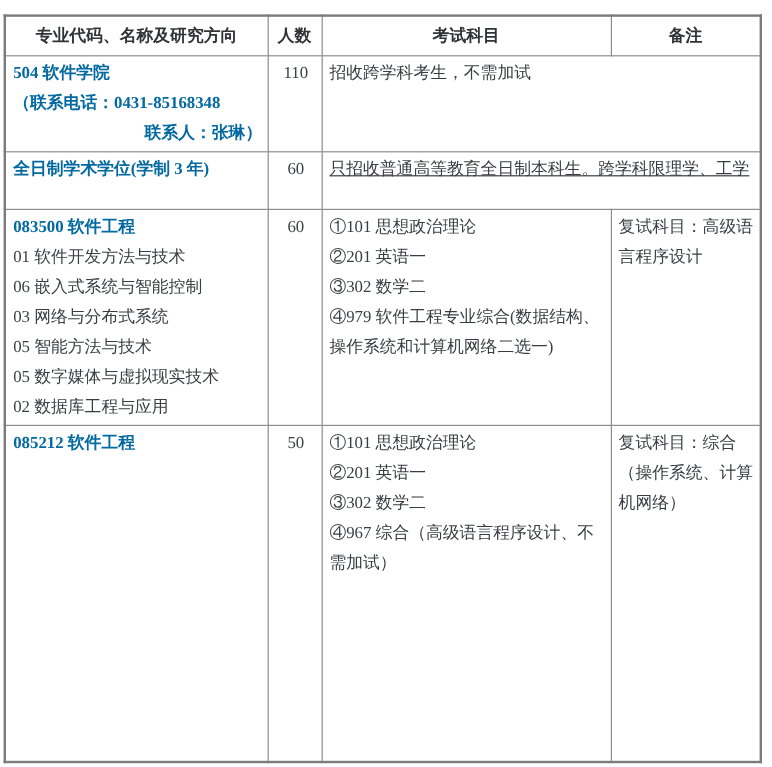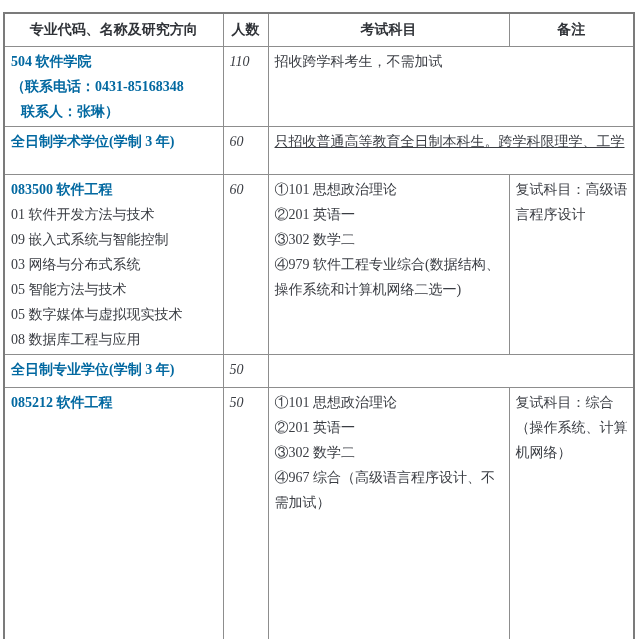--- a/index.html
+++ b/index.html
@@ -46,24 +46,24 @@
     padding: 2px 4px 2px 6px;
     line-height: 25px;
   }
   tr.hdr  { height: 33px; }
   tr.r1   { height: 67px; }
   tr.r2   { height: 48px; }
   tr.r3   { height: 179px; margin-left: 36px; }
   tr.r4   { height: 33px; }
   tr.r5   { height: 281px; }
   .bold   { font-weight: bold; color: #0369a1; }
-  .count  { text-align: left; padding-left: 2px; padding-right: 2px; font-style: italic; }
+  .count  { text-align: center; padding-left: 2px; padding-right: 2px; }
   .mid    { vertical-align: middle; }
   .contact { line-height: 22px; padding-top: 3px; }
-  .contact div:nth-child(3) { padding-left: 10px; }
+  .contact div:nth-child(3) { padding-left: 10px; text-align: right; }
   .note   { line-height: 24px; }
   .wrapnote { padding-right: 14px; text-decoration: underline; }
   .exam   { line-height: 25px; padding-right: 2px; font-family: Liberation Serif, serif; }
   .remark { line-height: 25px; padding-left: 5px; padding-right: 4px; font-family: Liberation Serif, serif; }
 </style>
 </head>
 <body>
 
 <div class="page">
   <table class="doc-table">
@@ -94,40 +94,35 @@
       <tr class="r2">
         <td class="bold mid">全日制学术学位(学制 3 年)</td>
         <td class="count mid">60</td>
         <td class="note wrapnote" colspan="2">只招收普通高等教育全日制本科生。跨学科限理学、工学</td>
       </tr>
       <tr class="r3">
         <td>
           <div class="bold">083500 软件工程</div>
           <div>
               <div>01 软件开发方法与技术</div>
-              <div>09 嵌入式系统与智能控制</div>
+              <div>06 嵌入式系统与智能控制</div>
               <div>03 网络与分布式系统</div>
               <div>05 智能方法与技术</div>
               <div>05 数字媒体与虚拟现实技术</div>
-              <div>08 数据库工程与应用</div>
+              <div>02 数据库工程与应用</div>
             </div>
         </td>
         <td class="count">60</td>
         <td class="exam">
             <div>①101 思想政治理论</div>
             <div>②201 英语一</div>
             <div>③302 数学二</div>
             <div>④979 软件工程专业综合(数据结构、操作系统和计算机网络二选一)</div>
           </td>
         <td class="remark">复试科目：高级语言程序设计</td>
-      </tr>
-      <tr class="r4">
-        <td class="bold mid">全日制专业学位(学制 3 年)</td>
-        <td class="count mid">50</td>
-        <td class="note" colspan="2"></td>
       </tr>
       <tr class="r5">
         <td>
           <div class="bold">085212 软件工程</div>
         </td>
         <td class="count">50</td>
         <td class="exam">
             <div>①101 思想政治理论</div>
             <div>②201 英语一</div>
             <div>③302 数学二</div>

